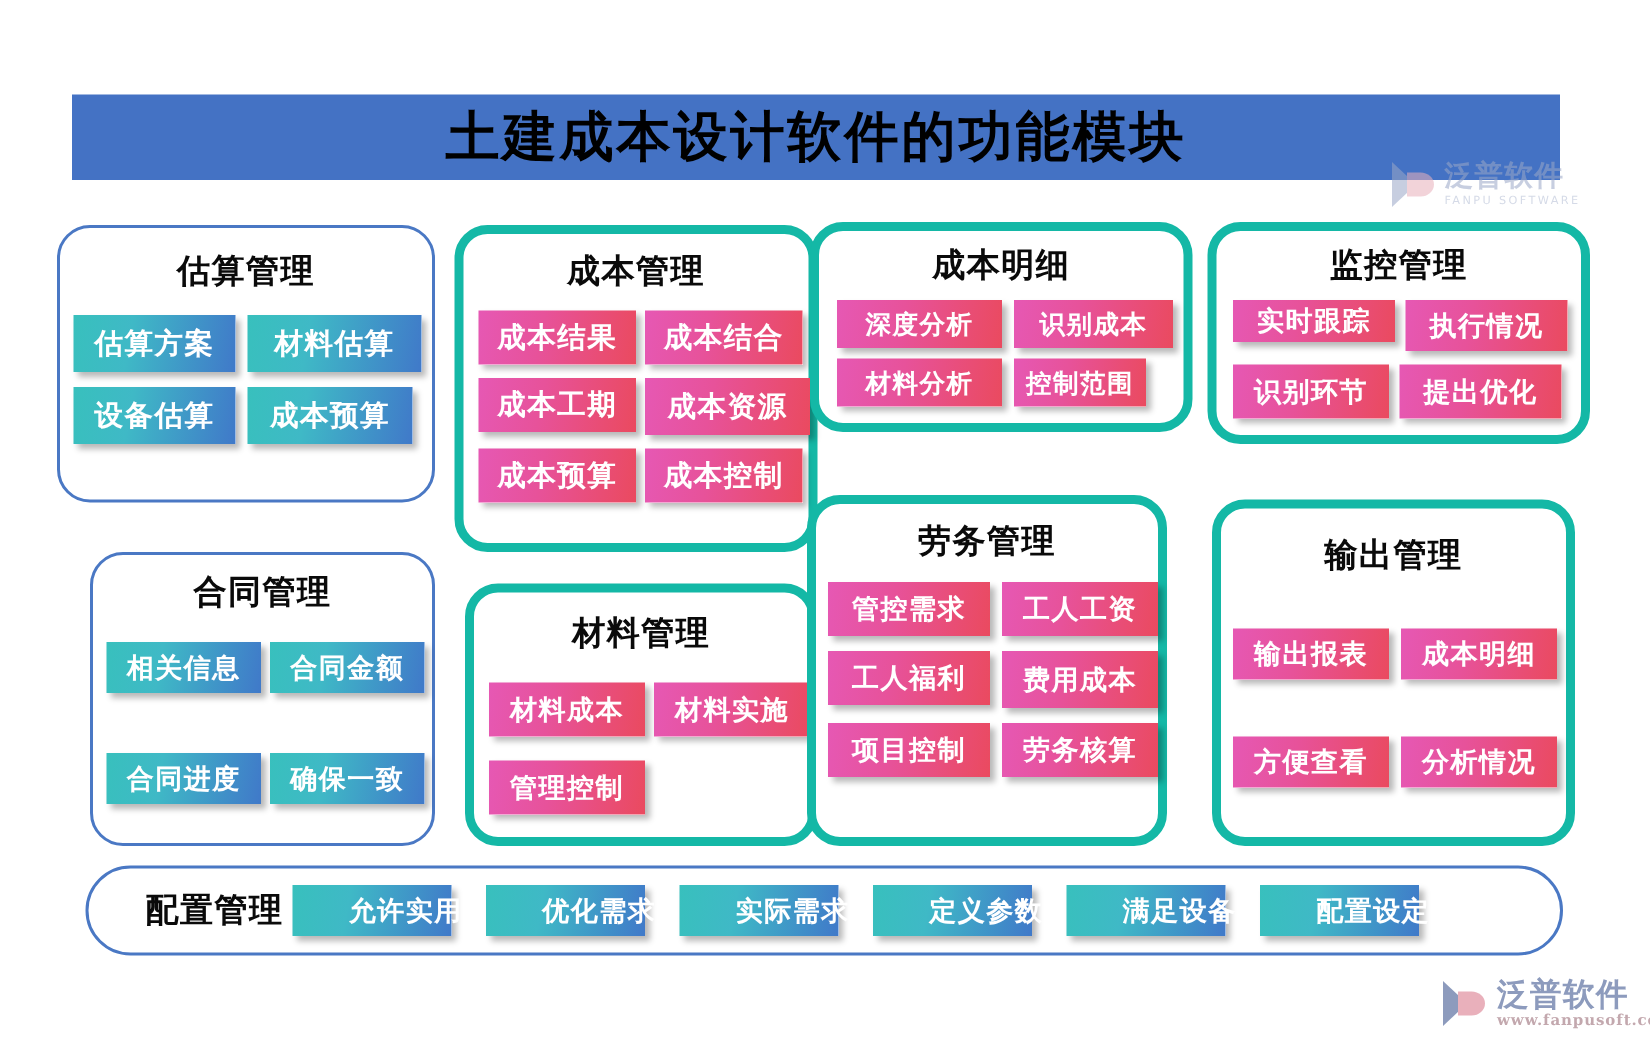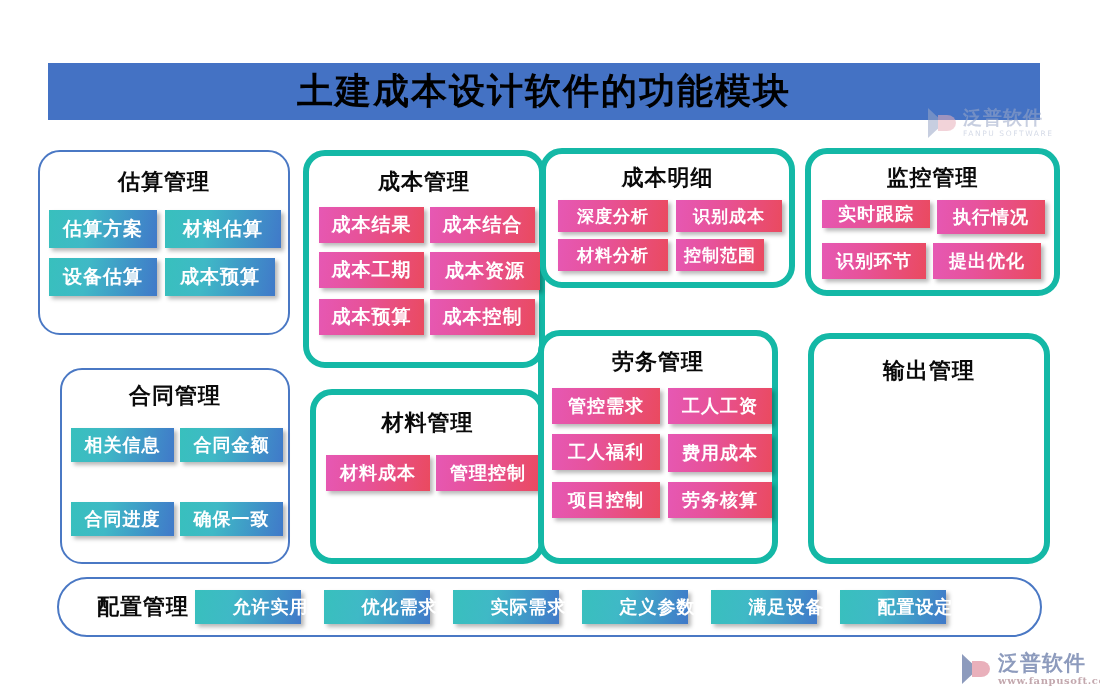--- a/index.html
+++ b/index.html
@@ -163,38 +163,45 @@
       <div class="chip teal" style="width:103px;height:34px;font-size:18px;">合同金额</div>
       <div class="chip teal" style="width:103px;height:34px;font-size:18px;">合同进度</div>
       <div class="chip teal" style="width:103px;height:34px;font-size:18px;">确保一致</div>
     </div>
   </div>
 
   <div class="panel pink" style="left:310px;top:389px;width:235px;height:175px;">
     <div class="panel-title" style="margin-top:16px;">材料管理</div>
     <div class="chip-grid" style="margin:22px 0 0 10px;width:220px;gap:16px 6px;">
       <div class="chip pink" style="width:104px;height:36px;font-size:18px;">材料成本</div>
+      <div class="chip pink" style="width:104px;height:36px;font-size:18px;">材料实施</div>
       <div class="chip pink" style="width:104px;height:36px;font-size:18px;">管理控制</div>
     </div>
   </div>
 
   <div class="panel pink" style="left:538px;top:330px;width:240px;height:234px;">
     <div class="panel-title" style="margin-top:14px;">劳务管理</div>
     <div class="chip-grid" style="margin:16px 0 0 8px;width:232px;gap:10px 8px;">
       <div class="chip pink" style="width:108px;height:36px;font-size:18px;">管控需求</div>
       <div class="chip pink" style="width:104px;height:36px;font-size:18px;">工人工资</div>
       <div class="chip pink" style="width:108px;height:36px;font-size:18px;">工人福利</div>
       <div class="chip pink" style="width:104px;height:38px;font-size:18px;">费用成本</div>
       <div class="chip pink" style="width:108px;height:36px;font-size:18px;">项目控制</div>
       <div class="chip pink" style="width:104px;height:36px;font-size:18px;">劳务核算</div>
     </div>
   </div>
 
   <div class="panel pink" style="left:808px;top:333px;width:242px;height:231px;">
     <div class="panel-title" style="margin-top:20px;">输出管理</div>
+    <div class="chip-grid" style="margin:38px 0 0 8px;width:228px;gap:38px 8px;">
+      <div class="chip pink" style="width:104px;height:34px;font-size:18px;">输出报表</div>
+      <div class="chip pink" style="width:104px;height:34px;font-size:18px;">成本明细</div>
+      <div class="chip pink" style="width:104px;height:34px;font-size:18px;">方便查看</div>
+      <div class="chip pink" style="width:104px;height:34px;font-size:18px;">分析情况</div>
+    </div>
   </div>
 
   <div class="config-bar">
     <div class="config-title">配置管理</div>
     <div class="config-chips">
       <div class="chip teal">允许实用</div>
       <div class="chip teal">优化需求</div>
       <div class="chip teal">实际需求</div>
       <div class="chip teal">定义参数</div>
       <div class="chip teal">满足设备</div>

